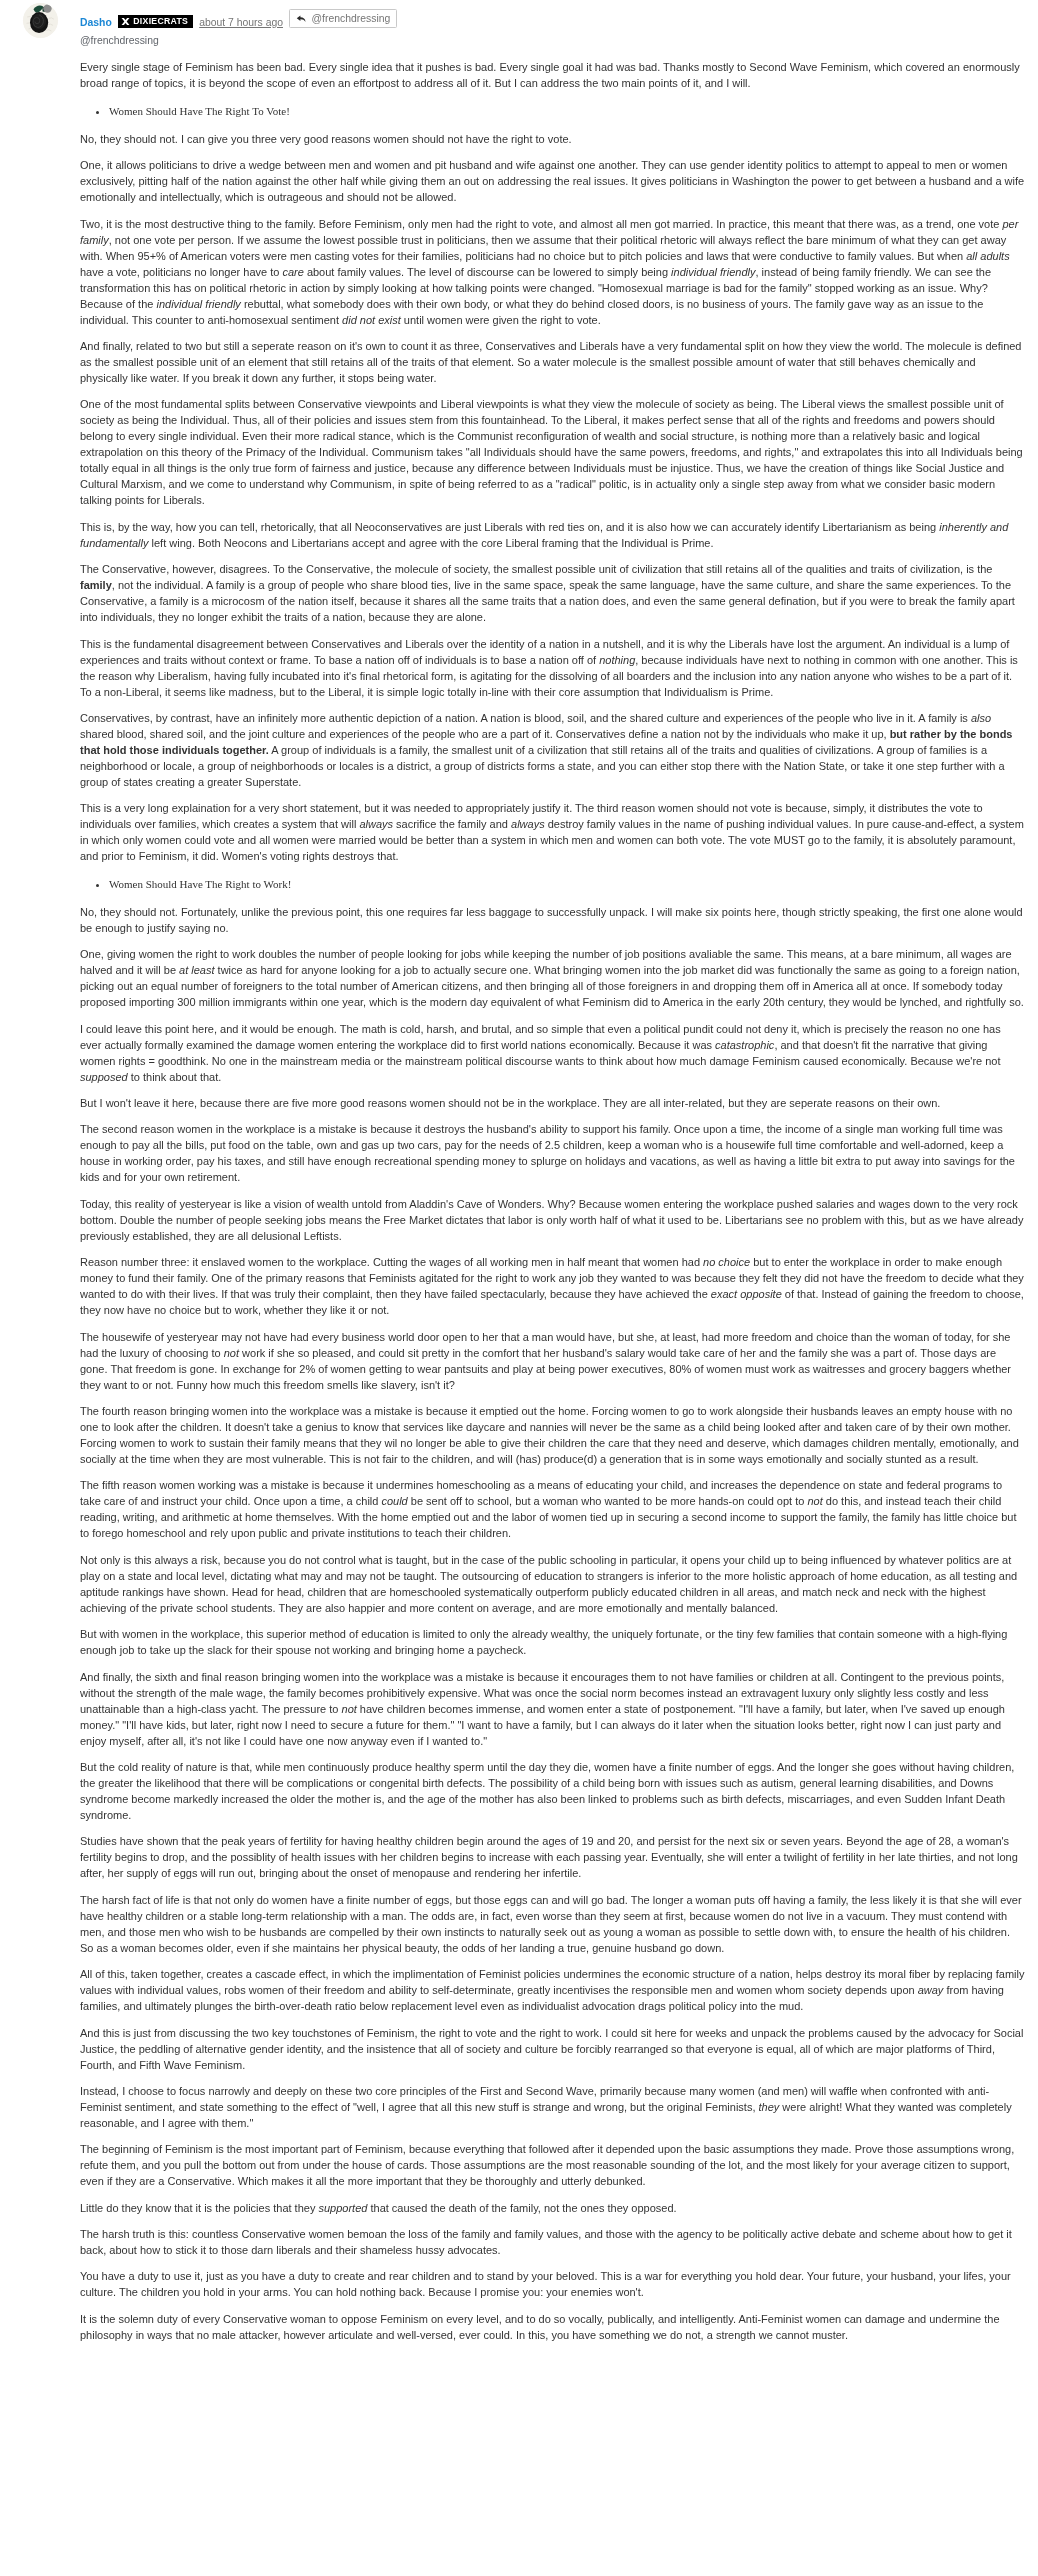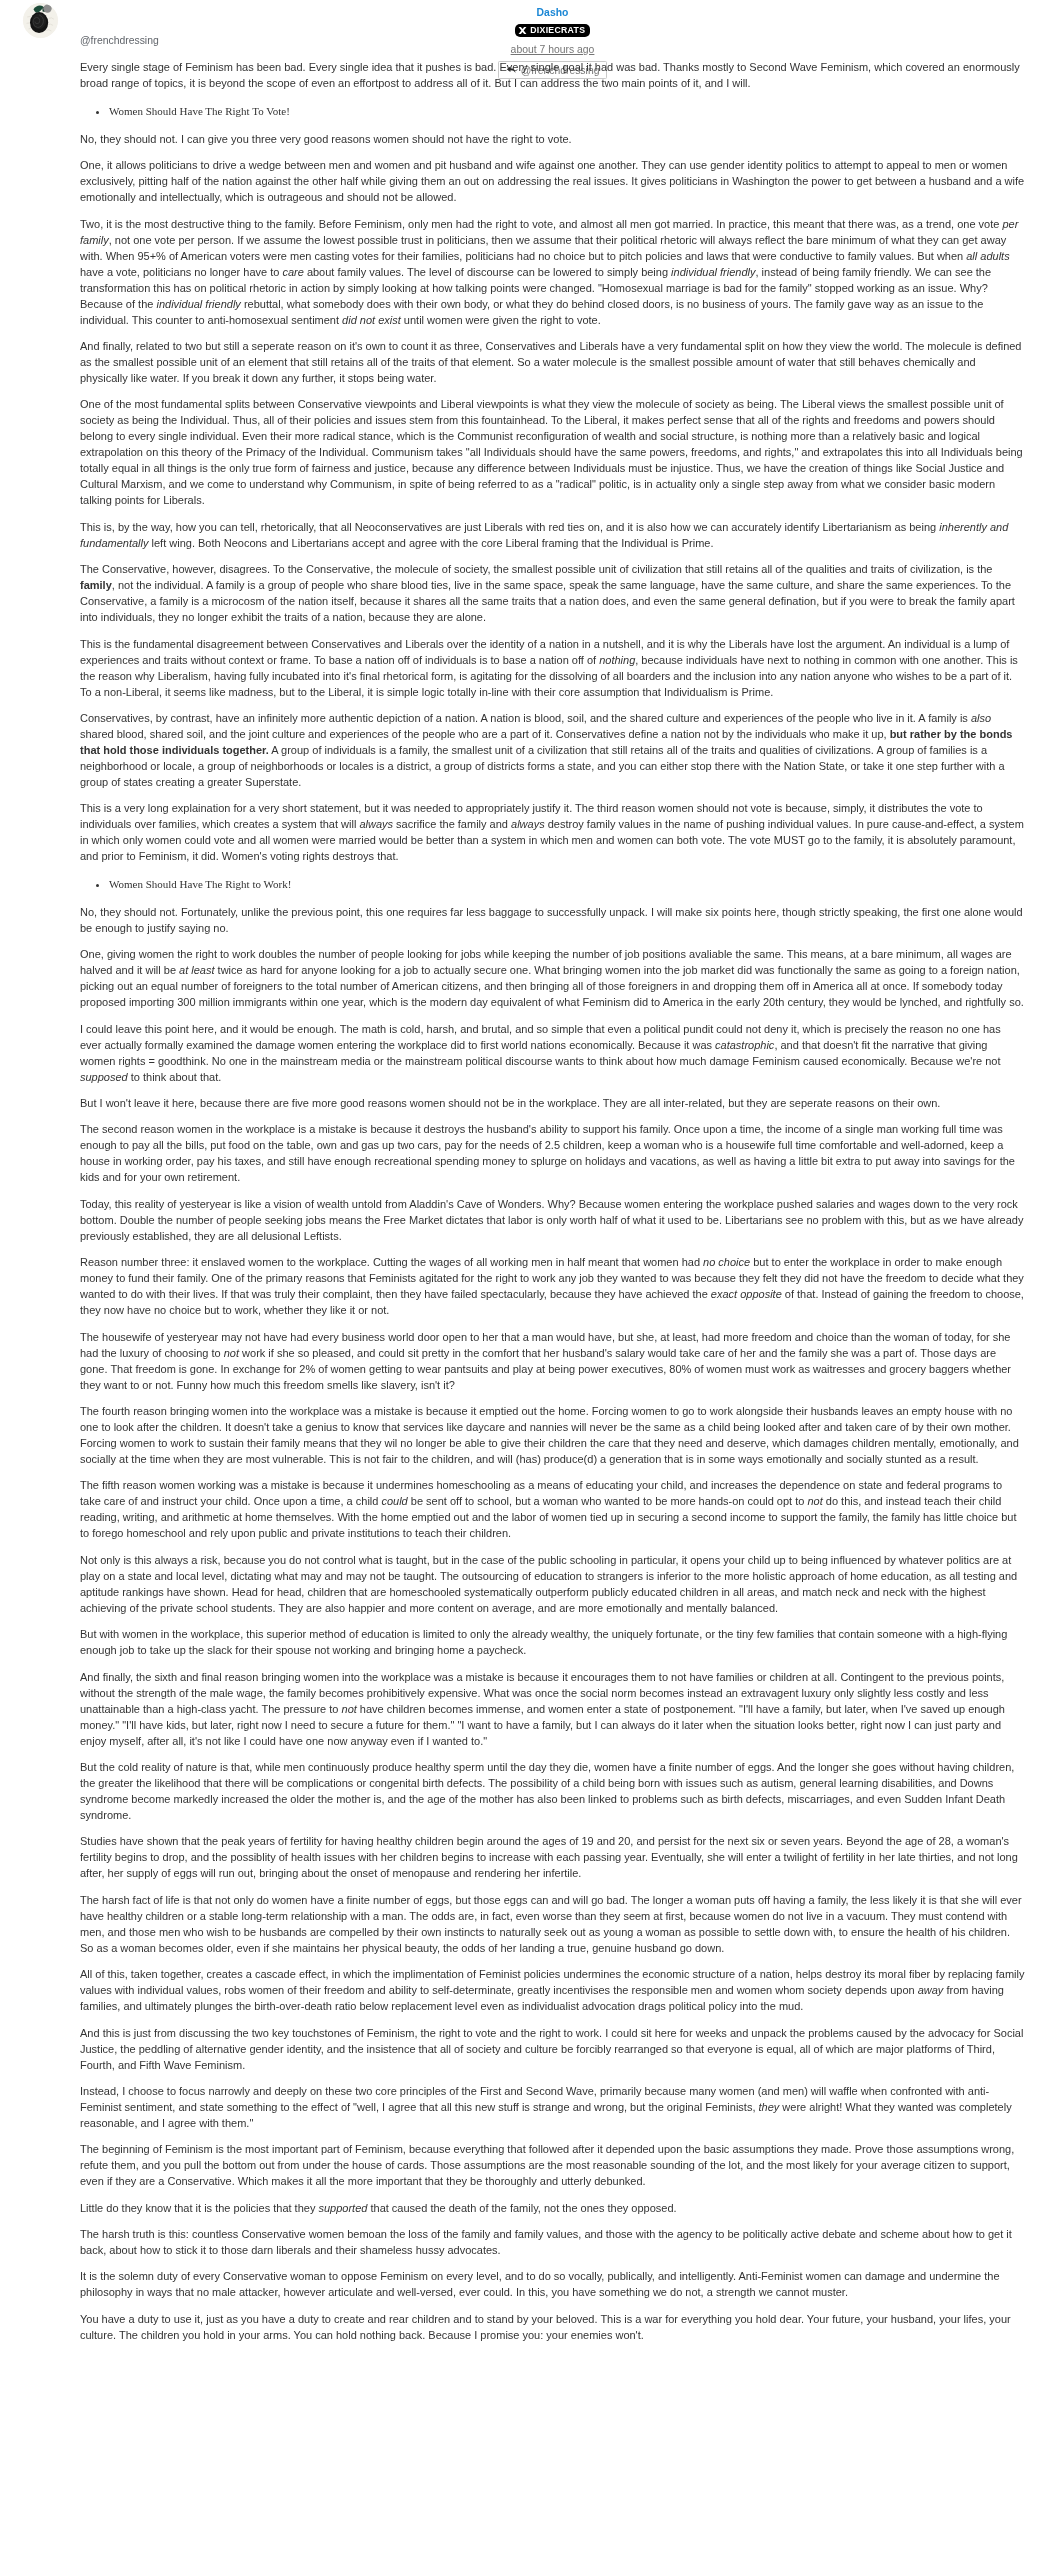--- a/index.html
+++ b/index.html
@@ -22,43 +22,42 @@
     width: 35px;
     height: 35px;
     border-radius: 50%;
     overflow: hidden;
     cursor: pointer;
     background: #f4f2ec;
   }
   .avatar svg { display: block; width: 100%; height: 100%; }
   .status-header {
     display: flex;
-    align-items: center;
+    align-items: flex-end;
     gap: 6.2px;
     height: 21px;
     font-size: 10.4px;
     white-space: nowrap;
-    flex-direction: column;
   }
   .display-name {
     color: #1b87d5;
     font-weight: bold;
     cursor: pointer;
   }
   .user-badge {
     display: inline-flex;
     align-items: center;
     gap: 2.8px;
     background: #000000;
     color: #ffffff;
     font-weight: bold;
     font-size: 8.7px;
     letter-spacing: 0.3px;
     padding: 2.1px 4.8px 2.1px 3.5px;
-    border-radius: 5px;
+    border-radius: 0;
     line-height: 1;
   }
   .user-badge svg { width: 9px; height: 9px; display: block; }
   .timestamp {
     color: #757575;
     text-decoration: underline;
     cursor: pointer;
   }
   .reply-box {
     display: inline-flex;
@@ -181,19 +180,19 @@
         <p><span>And finally, the sixth and final reason bringing women into the workplace was a mistake is because it encourages them to not have families or children at all. Contingent to the previous points, without the strength of the male wage, the family becomes prohibitively expensive. What was once the social norm becomes instead an extravagent luxury only slightly less costly and less unattainable than a high-class yacht. The pressure to </span><em>not</em><span> have children becomes immense, and women enter a state of postponement. "I'll have a family, but later, when I've saved up enough money." "I'll have kids, but later, right now I need to secure a future for them." "I want to have a family, but I can always do it later when the situation looks better, right now I can just party and enjoy myself, after all, it's not like I could have one now anyway even if I wanted to."</span></p>
         <p><span>But the cold reality of nature is that, while men continuously produce healthy sperm until the day they die, women have a finite number of eggs. And the longer she goes without having children, the greater the likelihood that there will be complications or congenital birth defects. The possibility of a child being born with issues such as autism, general learning disabilities, and Downs syndrome become markedly increased the older the mother is, and the age of the mother has also been linked to problems such as birth defects, miscarriages, and even Sudden Infant Death syndrome.</span></p>
         <p><span>Studies have shown that the peak years of fertility for having healthy children begin around the ages of 19 and 20, and persist for the next six or seven years. Beyond the age of 28, a woman's fertility begins to drop, and the possiblity of health issues with her children begins to increase with each passing year. Eventually, she will enter a twilight of fertility in her late thirties, and not long after, her supply of eggs will run out, bringing about the onset of menopause and rendering her infertile.</span></p>
         <p><span>The harsh fact of life is that not only do women have a finite number of eggs, but those eggs can and will go bad. The longer a woman puts off having a family, the less likely it is that she will ever have healthy children or a stable long-term relationship with a man. The odds are, in fact, even worse than they seem at first, because women do not live in a vacuum. They must contend with men, and those men who wish to be husbands are compelled by their own instincts to naturally seek out as young a woman as possible to settle down with, to ensure the health of his children. So as a woman becomes older, even if she maintains her physical beauty, the odds of her landing a true, genuine husband go down.</span></p>
         <p><span>All of this, taken together, creates a cascade effect, in which the implimentation of Feminist policies undermines the economic structure of a nation, helps destroy its moral fiber by replacing family values with individual values, robs women of their freedom and ability to self-determinate, greatly incentivises the responsible men and women whom society depends upon </span><em>away</em><span> from having families, and ultimately plunges the birth-over-death ratio below replacement level even as individualist advocation drags political policy into the mud.</span></p>
         <p><span>And this is just from discussing the two key touchstones of Feminism, the right to vote and the right to work. I could sit here for weeks and unpack the problems caused by the advocacy for Social Justice, the peddling of alternative gender identity, and the insistence that all of society and culture be forcibly rearranged so that everyone is equal, all of which are major platforms of Third, Fourth, and Fifth Wave Feminism.</span></p>
         <p><span>Instead, I choose to focus narrowly and deeply on these two core principles of the First and Second Wave, primarily because many women (and men) will waffle when confronted with anti-Feminist sentiment, and state something to the effect of "well, I agree that all this new stuff is strange and wrong, but the original Feminists, </span><em>they</em><span> were alright! What they wanted was completely reasonable, and I agree with them."</span></p>
         <p><span>The beginning of Feminism is the most important part of Feminism, because everything that followed after it depended upon the basic assumptions they made. Prove those assumptions wrong, refute them, and you pull the bottom out from under the house of cards. Those assumptions are the most reasonable sounding of the lot, and the most likely for your average citizen to support, even if they are a Conservative. Which makes it all the more important that they be thoroughly and utterly debunked.</span></p>
         <p><span>Little do they know that it is the policies that they </span><em>supported</em><span> that caused the death of the family, not the ones they opposed.</span></p>
         <p><span>The harsh truth is this: countless Conservative women bemoan the loss of the family and family values, and those with the agency to be politically active debate and scheme about how to get it back, about how to stick it to those darn liberals and their shameless hussy advocates.</span></p>
+        <p><span>You have a duty to use it, just as you have a duty to create and rear children and to stand by your beloved. This is a war for everything you hold dear. Your future, your husband, your lifes, your culture. The children you hold in your arms. You can hold nothing back. Because I promise you: your enemies won't.</span></p>
         <p><span>It is the solemn duty of every Conservative woman to oppose Feminism on every level, and to do so vocally, publically, and intelligently. Anti-Feminist women can damage and undermine the philosophy in ways that no male attacker, however articulate and well-versed, ever could. In this, you have something we do not, a strength we cannot muster.</span></p>
-        <p><span>You have a duty to use it, just as you have a duty to create and rear children and to stand by your beloved. This is a war for everything you hold dear. Your future, your husband, your lifes, your culture. The children you hold in your arms. You can hold nothing back. Because I promise you: your enemies won't.</span></p>
       </div>
 
   </div>
 </div>
 
 
 </body></html>

